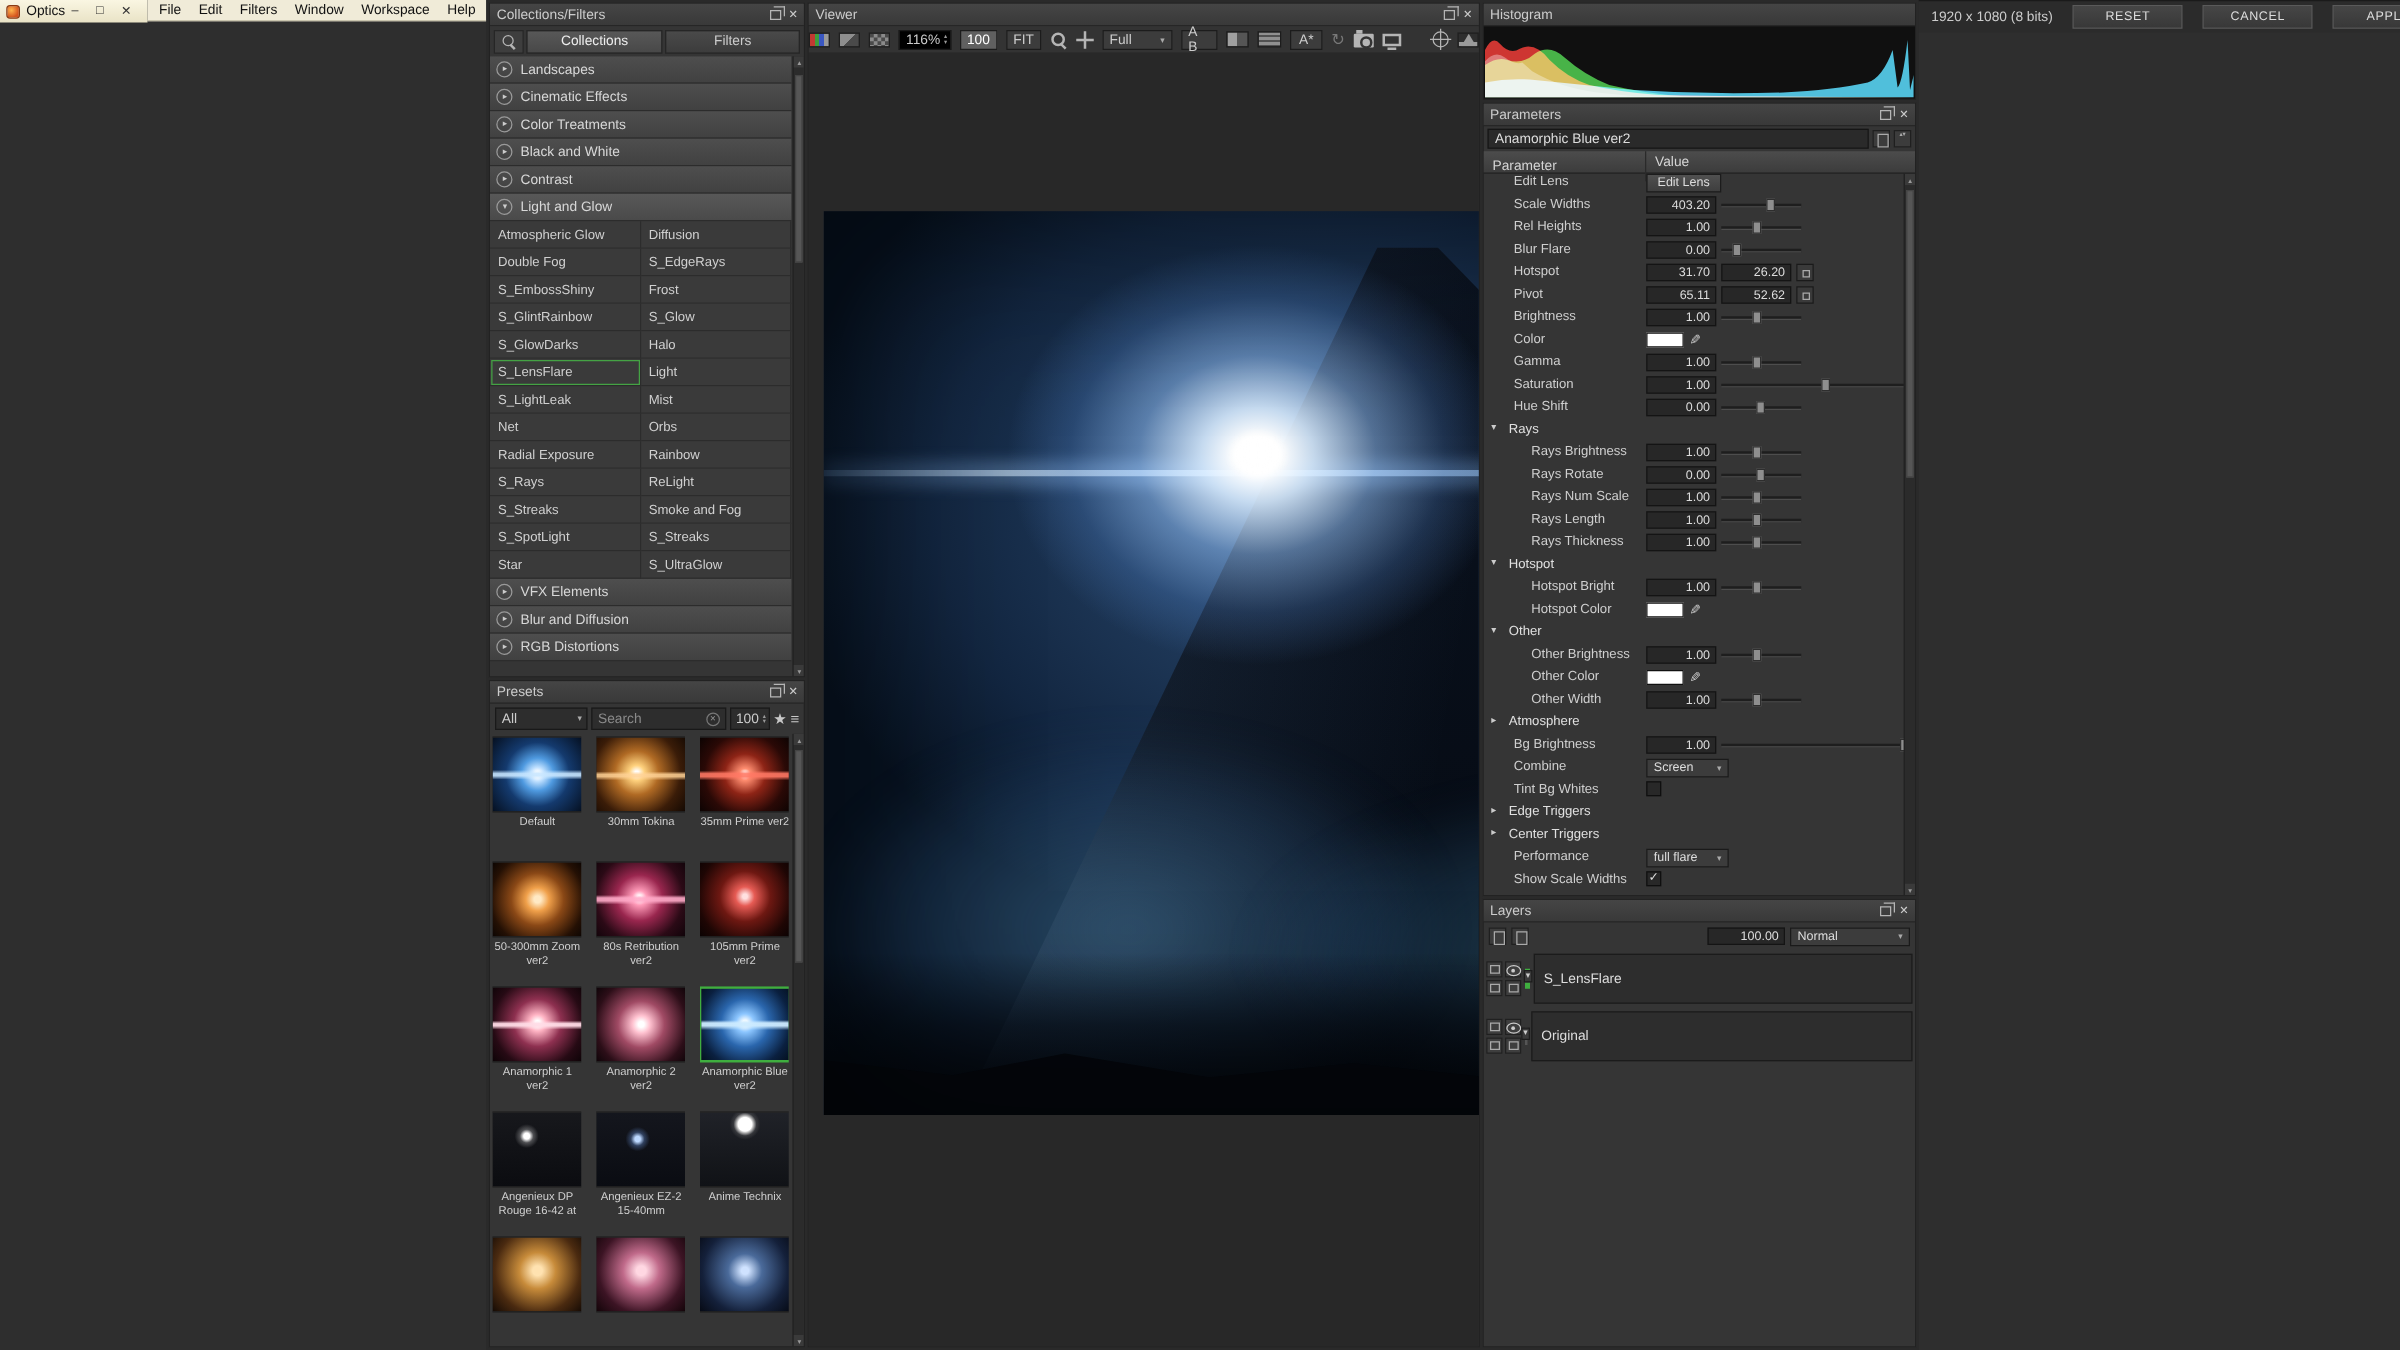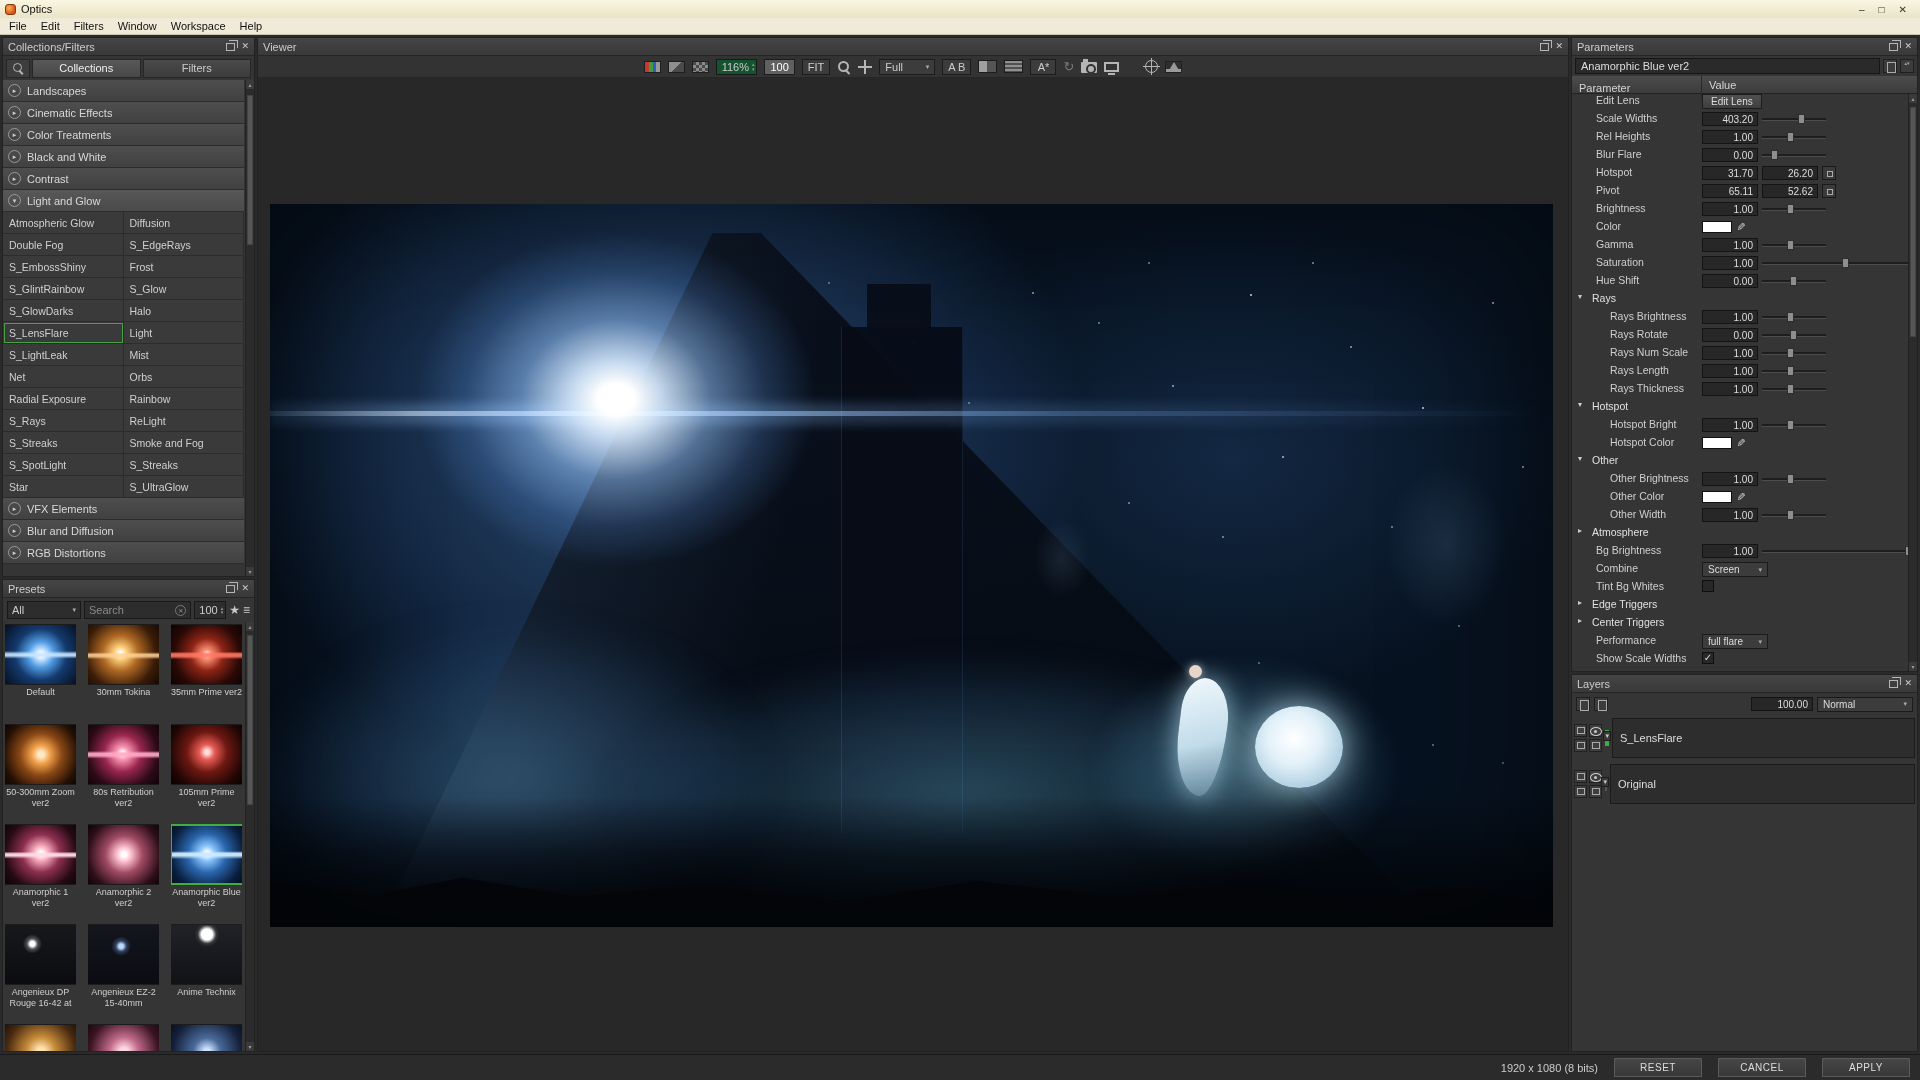--- a/index.html
+++ b/index.html
@@ -1,18 +1,18 @@
 <!DOCTYPE html>
 <html><head>
 <meta charset="utf-8">
 <style>
 *{box-sizing:border-box;margin:0;padding:0;}
 html,body{width:1920px;height:1080px;overflow:hidden;}
 body{font-family:"Liberation Sans",sans-serif;font-size:11px;color:#d4d4d4;background:#2e2e2e;}
-#app{width:1920px;height:1080px;display:flex;flex-direction:column;}
+#app{width:1920px;height:1080px;display:flex;flex-direction:row;}
 
 
 .titlebar{height:18px;background:linear-gradient(#faf6e2,#e9e3c6);color:#111;display:flex;align-items:center;gap:5px;padding:0 5px;flex:none;}
 .appicon{width:11px;height:11px;border-radius:3px;background:radial-gradient(circle at 35% 35%,#ffb64d,#d4541e 70%);border:1px solid #8a3a12;}
 .apptitle{font-size:11px;}
 .win-controls{margin-left:auto;display:flex;gap:14px;padding-right:8px;color:#333;font-size:10px;}
 .win-controls span{cursor:default;}
 .menubar{height:17px;background:#f0ebd8;border-bottom:1px solid #c9c4ad;color:#111;display:flex;align-items:center;gap:2px;padding:0 3px;flex:none;}
 .mitem{padding:1px 6px;}
 
@@ -83,21 +83,21 @@
 .pt-warm-partial{background:radial-gradient(circle at 50% 45%,#ffe2b0 0 8%,#c78b3a 30%,#4a2a10 70%,#140a04 100%);}
 .pt-pink-partial{background:radial-gradient(circle at 50% 45%,#ffd7e2 0 8%,#c06a8a 30%,#3c1424 70%,#120408 100%);}
 .pt-dark-partial{background:radial-gradient(circle at 50% 45%,#cfe2ff 0 6%,#4a6a9a 28%,#14203a 70%,#060a14 100%);}
 
 
 .vtoolbar{height:22px;flex:none;display:flex;align-items:center;justify-content:center;gap:7px;background:#333;border-bottom:1px solid #262626;}
 .ticon{height:16px;display:flex;align-items:center;justify-content:center;color:#bbb;}
 .i-rgb{width:17px;height:12px;border:1px solid #1f1f1f;background:linear-gradient(to right,#c23a32 0 25%,#3f9e3c 25% 50%,#3a57c2 50% 75%,#9a9a9a 75%);}
 .i-splitview{width:17px;height:12px;border:1px solid #1f1f1f;background:linear-gradient(135deg,#8e8e8e 0 50%,#4a4a4a 50%);}
 .i-checker{width:17px;height:12px;border:1px solid #1f1f1f;background:repeating-conic-gradient(#8a8a8a 0 25%,#4a4a4a 0 50%);background-size:6px 6px;}
-.tspin{display:flex;align-items:center;gap:3px;background:#14532d;border:1px solid #191919;height:16px;padding:0 2px 0 5px;color:#ccc;}
+.tspin{display:flex;align-items:center;gap:3px;background:#000000;border:1px solid #191919;height:16px;padding:0 2px 0 5px;color:#ccc;}
 .tbtn{height:16px;min-width:26px;padding:0 5px;display:flex;align-items:center;justify-content:center;background:#3c3c3c;border:1px solid #1c1c1c;color:#ccc;}
 .tbtn.active{background:#606060;color:#fff;}
 .i-magtool{width:14px;height:14px;position:relative;}
 .i-magtool::before{content:'';position:absolute;left:1px;top:1px;width:7px;height:7px;border:2px solid #b5b5b5;border-radius:50%;}
 .i-magtool::after{content:'';position:absolute;left:9px;top:9px;width:6px;height:2px;background:#b5b5b5;transform:rotate(45deg);transform-origin:0 0;}
 .i-pan{width:14px;height:14px;background:linear-gradient(#b5b5b5,#b5b5b5) 6px 0/2px 14px no-repeat,linear-gradient(#b5b5b5,#b5b5b5) 0 6px/14px 2px no-repeat;}
 .tdd{display:flex;align-items:center;gap:8px;background:#3c3c3c;border:1px solid #1c1c1c;height:16px;padding:0 5px;color:#ccc;min-width:56px;}
 .tdd .caret{font-size:7px;color:#aaa;margin-left:auto;}
 .i-split1{width:19px;height:13px;border:1px solid #1c1c1c;background:linear-gradient(to right,#a0a0a0 0 50%,#555 50%);}
 .i-split2{width:19px;height:13px;border:1px solid #1c1c1c;background:repeating-linear-gradient(to bottom,#909090 0 2px,#515151 2px 4px);}
@@ -475,20 +475,34 @@
           <div class="rocks"></div>
           <div class="figure-body"></div>
           <div class="figure-head"></div>
           <div class="umbrella"></div>
           <div class="vignette"></div>
         </div>
       </div>
     </div>
 
     <div class="right-col">
+      <div class="panel">
+        <div class="ptitle">
+          <span>Histogram</span>
+          <span class="spacer"></span>
+        </div>
+        <div class="histwrap">
+          <svg viewBox="0 0 345 56" preserveAspectRatio="none">
+            <path d="M0,56 L0,18 Q6,6 12,13 Q20,22 28,17 Q40,11 52,26 Q66,40 84,46 Q110,52 140,54 L200,55 L345,56 Z" fill="rgba(225,45,40,0.9)"></path>
+            <path d="M0,56 L0,30 Q10,23 18,26 Q30,30 40,21 Q52,13 64,24 Q80,38 100,46 Q130,53 160,55 L345,56 Z" fill="rgba(70,205,70,0.85)"></path>
+            <path d="M0,56 L0,44 Q20,40 40,42 Q80,46 120,50 Q180,54 240,52 Q280,50 308,44 Q320,40 328,18 L332,48 Q336,44 340,10 L342,50 L345,38 L345,56 Z" fill="rgba(80,220,255,0.85)"></path>
+            <path d="M0,56 L0,27 Q8,18 16,24 Q24,30 30,28 L38,35 Q60,48 90,52 L120,55 L345,56 Z" fill="rgba(255,255,255,0.35)"></path>
+          </svg>
+        </div>
+      </div>
 
       <div class="panel" style="height:635px;flex:none;">
         <div class="ptitle">
           <span>Parameters</span>
           <span class="spacer"></span>
           <span class="icon-float"></span>
           <span class="icon-close">✕</span>
         </div>
         <div class="pname-row">
           <span class="pname">Anamorphic Blue ver2</span>

